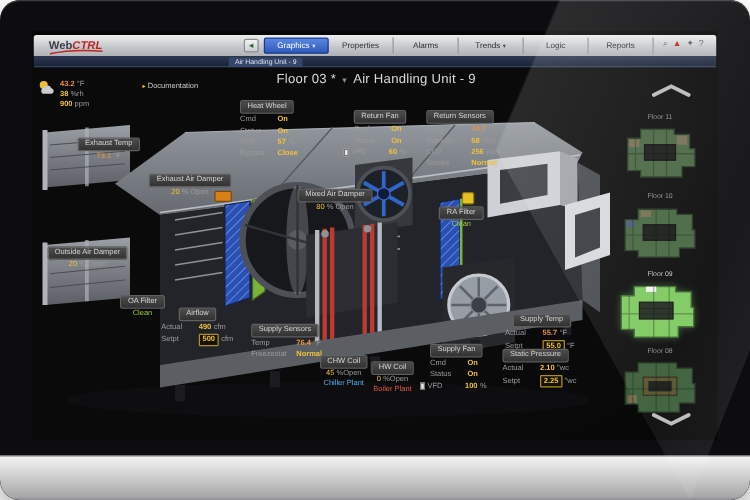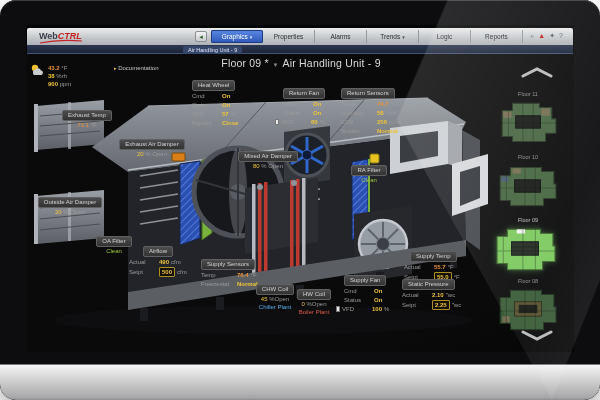--- a/index.html
+++ b/index.html
@@ -129,21 +129,21 @@
         </div>
       </div>
 
       <div class="crumbbar">
         <div class="crumbtab">Air Handling Unit - 9</div>
       </div>
 
       <div class="canvas">
 
         <div class="title">
-          <span>Floor 09 *</span><span class="sep">▾</span><span>Air Handling Unit - 9</span>
+          <span>Floor 03 *</span><span class="sep">▾</span><span>Air Handling Unit - 9</span>
         </div>
 
         <div class="weather">
           <svg width="15" height="12" viewBox="0 0 15 12">
             <circle cx="5" cy="4" r="3.2" fill="#f0c030"></circle>
             <path d="M3,9 a2.6,2.6 0 0 1 2.4,-3 a3,3 0 0 1 5.6,.6 a2.2,2.2 0 0 1 .4,4.3 l-7.2,0 a2,2 0 0 1 -1.2,-1.9z" fill="#c9ccd1"></path>
           </svg>
           <div class="vals">
             <div><span class="wv ora">43.2</span> <span>°F</span></div>
             <div><span class="wv yel">38</span> <span>%rh</span></div>

